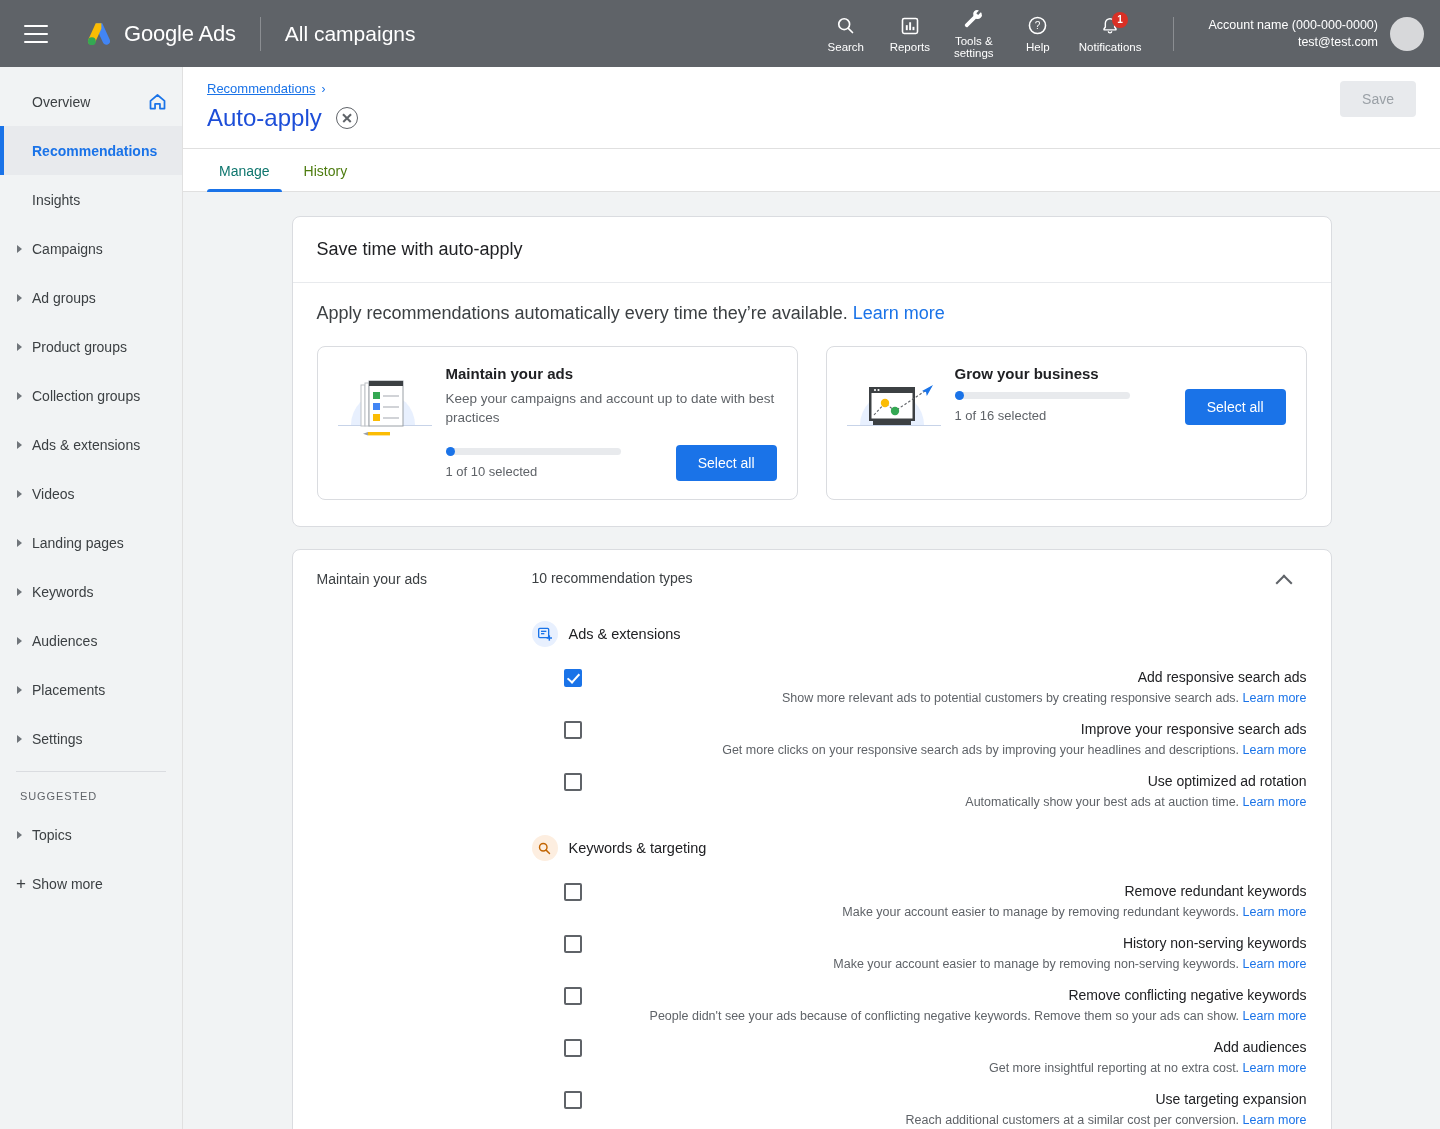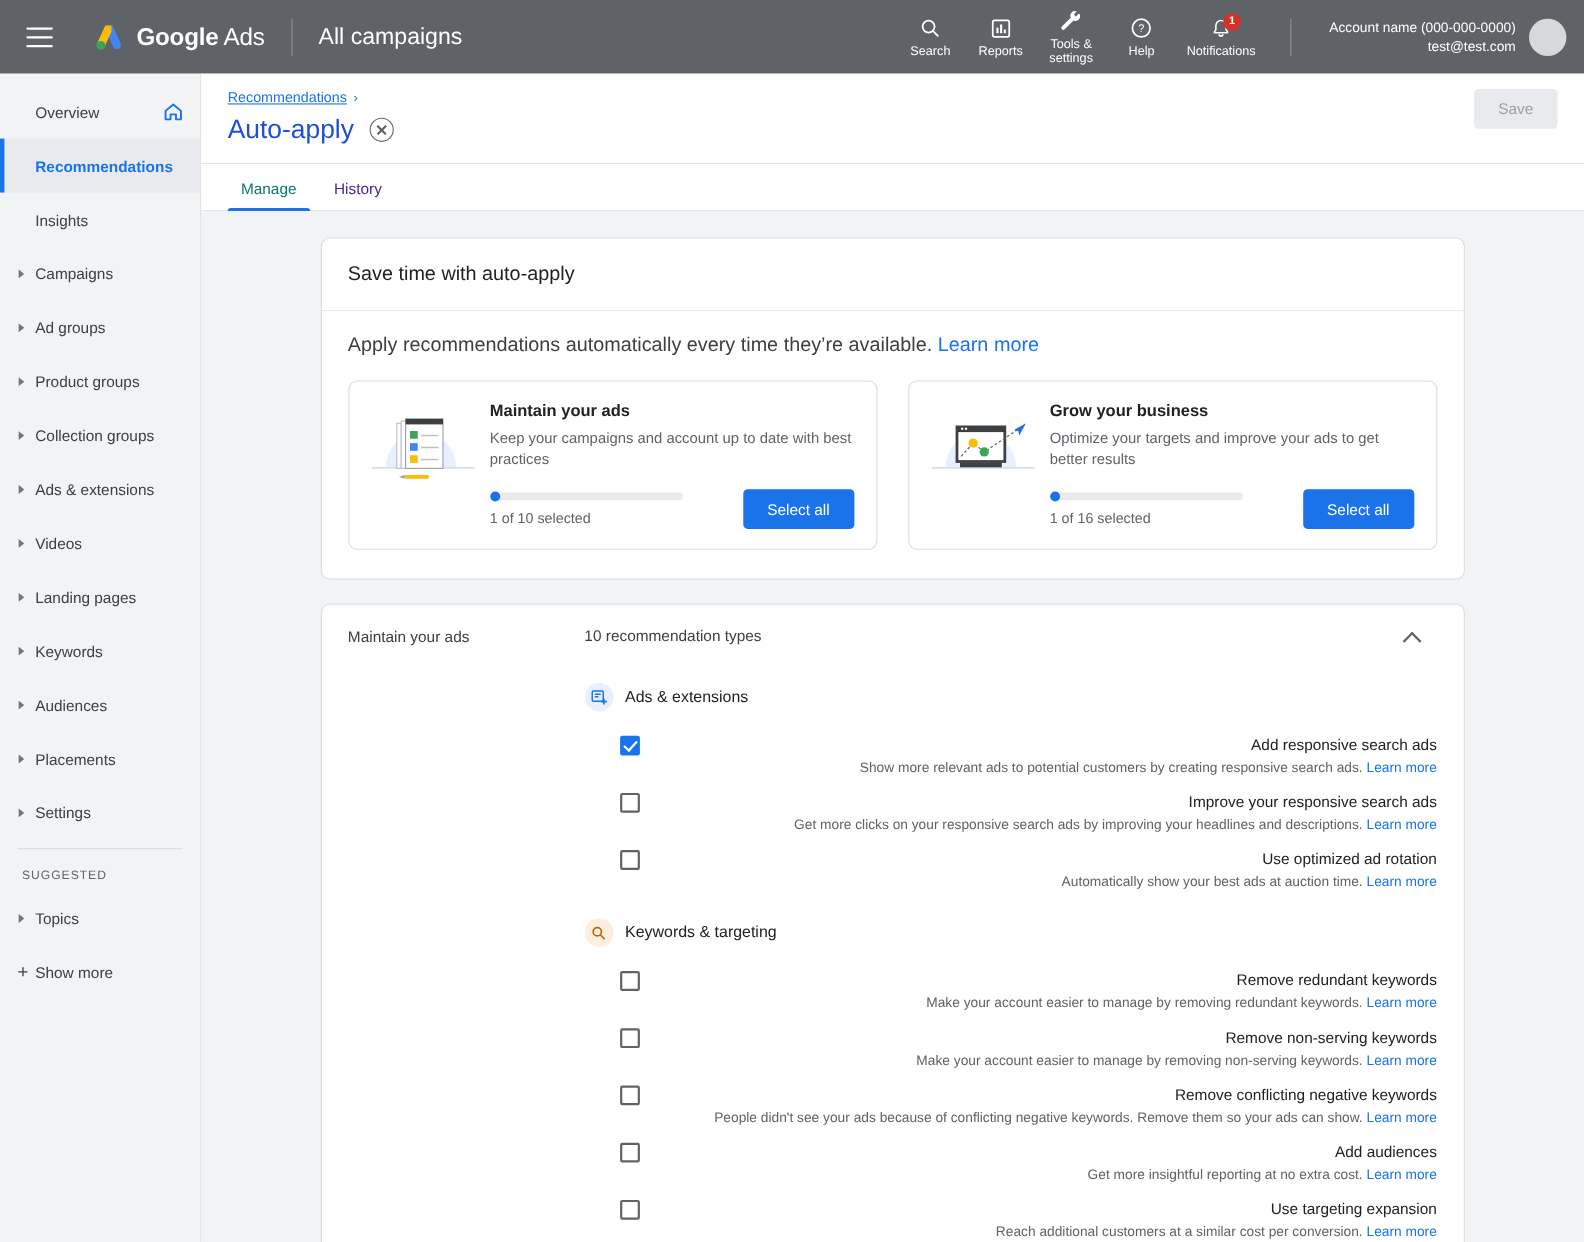--- a/index.html
+++ b/index.html
@@ -17,21 +17,21 @@
     background: #5f6368;
     display: flex; align-items: center;
     color: #fff;
     padding: 0 16px 0 24px;
   }
   .hamburger { width: 24px; height: 18px; display: flex; flex-direction: column; justify-content: space-between; cursor: pointer; margin-right: 36px; }
   .hamburger span { display: block; height: 2px; background: #fff; border-radius: 1px; }
   .gads-logo { display: flex; align-items: center; gap: 10px; }
   .gads-mark { width: 30px; height: 30px; }
   .gads-word { font-size: 22px; letter-spacing: -.2px; white-space: nowrap; }
-  .gads-word b { font-weight: 700; }
+  .gads-word b { font-weight: 400; }
   .gads-word i { font-style: normal; font-weight: 400; }
   .vdivider { width: 1px; height: 34px; background: #8b8e92; margin: 0 24px; }
   .allcamp { font-size: 21px; font-weight: 400; white-space: nowrap; }
   .spacer { flex: 1; }
 
   .tb-actions { display: flex; align-items: center; gap: 2px; }
   .tb-item {
     display: flex; flex-direction: column; align-items: center; justify-content: center;
     min-width: 62px; padding: 4px 8px; cursor: pointer; position: relative;
   }
@@ -105,21 +105,21 @@
   .save-btn {
     position: absolute; right: 24px; top: 14px;
     background: #e8eaed; color: #9aa0a6; border: none;
     font-size: 14px; font-family: inherit; font-weight: 500;
     padding: 0 22px; height: 36px; border-radius: 4px; cursor: default;
   }
   .headsep { height: 1px; background: #e0e0e0; }
 
   .tabsrow { display: flex; gap: 10px; padding: 0 24px; background: #fff; border-bottom: 1px solid #e0e0e0; }
   .tab {
-    padding: 14px 12px 12px 12px; font-size: 14px; color: #4c1d95; cursor: pointer;
+    padding: 14px 12px 12px 12px; font-size: 14px; color: #4d7c0f; cursor: pointer;
     position: relative; font-weight: 500;
   }
   .tab.active { color: #0f766e; }
   .tab.active::after {
     content: ""; position: absolute; left: 0; right: 0; bottom: -1px; height: 3px;
     background: #1a73e8; border-radius: 3px 3px 0 0;
   }
 
   .scrollarea { flex: 1; overflow-y: auto; background: #f1f3f4; padding: 24px 0 0 0; }
   .inner { width: 1040px; margin: 0 auto; }
@@ -435,21 +435,20 @@
                   <circle cx="28" cy="25" r="1.1" fill="#fff"></circle>
                     <circle cx="31.5" cy="25" r="1.1" fill="#fff"></circle>
                   <rect x="26" y="56" width="38" height="4" fill="#3c4043"></rect>
                   <polyline points="27,50 38,38 48,46 84,22" fill="none" stroke="#5f6368" stroke-width="1.1" stroke-dasharray="2.5 2"></polyline>
                   <path d="M86 20 L75 26 L79 27 L79.8 31 Z" fill="#1a73e8"></path>
                   <circle cx="38" cy="38" r="4.2" fill="#fbbc04"></circle>
                   <circle cx="48" cy="46" r="4.2" fill="#34a853"></circle>
                 </svg>
                 <div class="goal-main">
                   <div class="goal-h">Grow your business</div>
-                  <div class="goal-d">Optimize your targets and improve your ads to get better results</div>
                   <div class="goal-foot">
                     <div class="goal-progwrap">
                       <div class="progress">
                           <span class="dot"></span>
                         </div>
                       <div class="sel-txt">1 of 16 selected</div>
                     </div>
                     <button class="btn-primary">Select all</button>
                   </div>
                 </div>
@@ -534,21 +533,21 @@
                   <div class="opt-d">
                     <span>Make your account easier to manage by removing redundant keywords.</span>
                     <a>Learn more</a>
                   </div>
                 </div>
               </div>
 
               <div class="opt">
                 <span class="cb"></span>
                 <div class="opt-body">
-                  <div class="opt-l">Remove non-serving keywords</div>
+                  <div class="opt-l">History non-serving keywords</div>
                   <div class="opt-d">
                     <span>Make your account easier to manage by removing non-serving keywords.</span>
                     <a>Learn more</a>
                   </div>
                 </div>
               </div>
 
               <div class="opt">
                 <span class="cb"></span>
                 <div class="opt-body">

